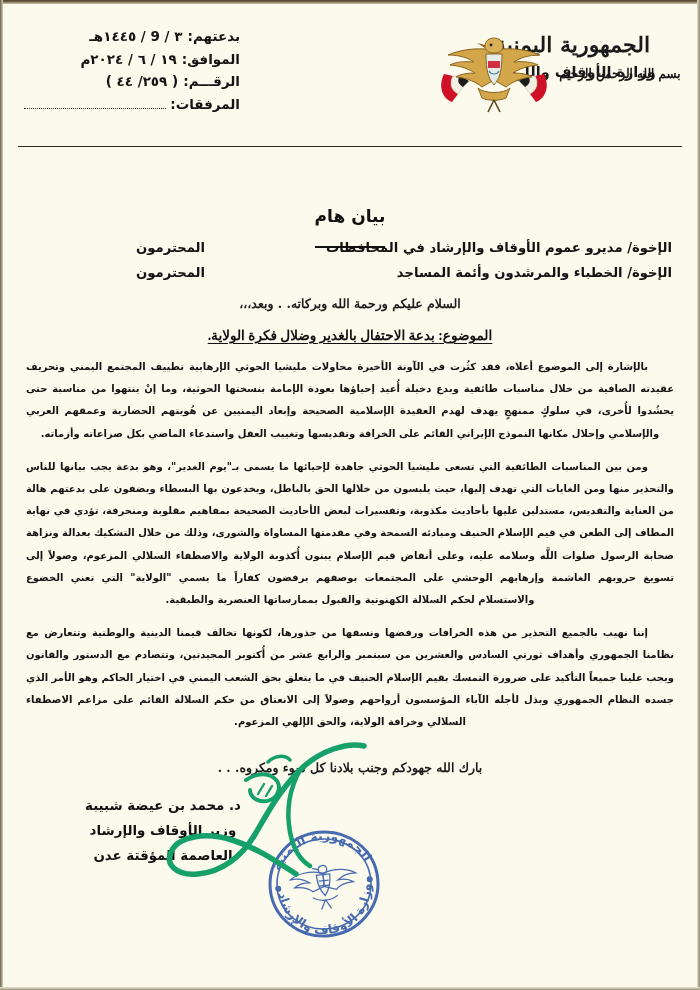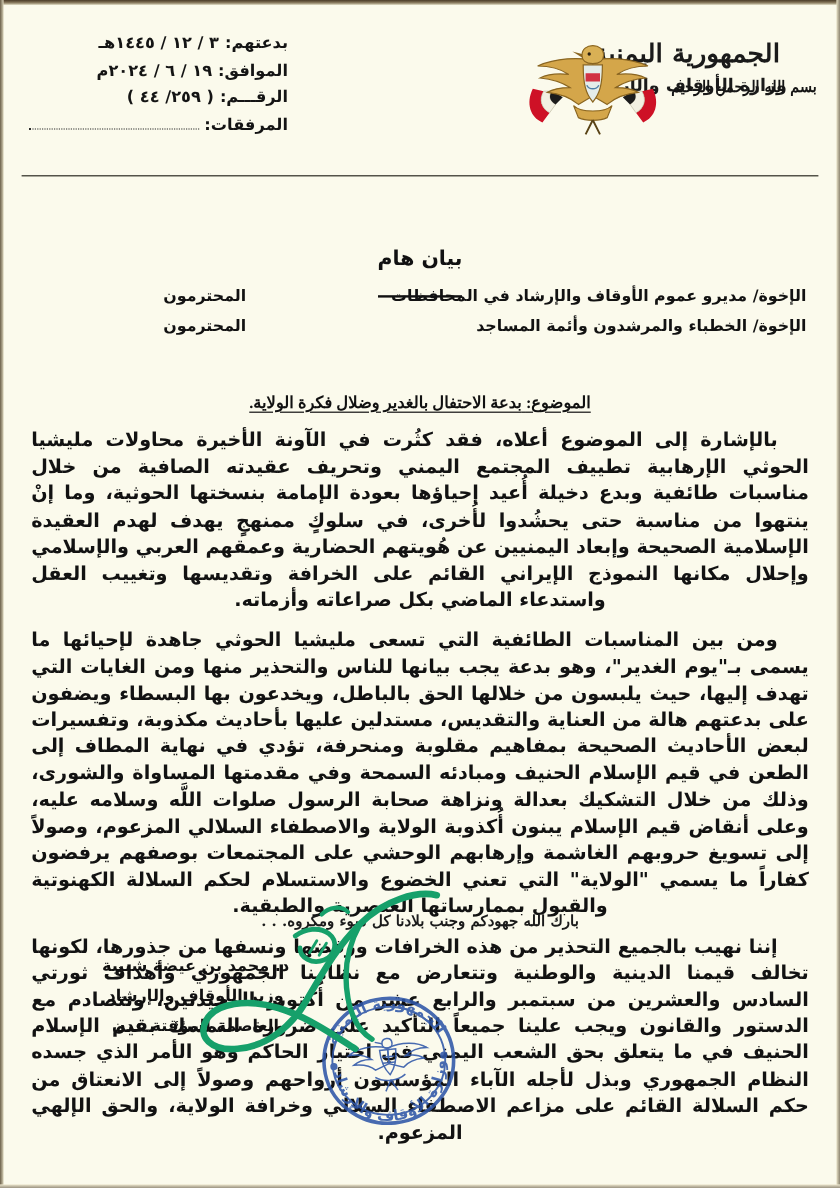--- a/index.html
+++ b/index.html
@@ -194,21 +194,21 @@
   }
   .subject u { text-decoration: underline; text-underline-offset: 3px; }
 
   
   .body-text {
     position: absolute;
     top: 356px;
     left: 26px;
     right: 26px;
     font-family: "DejaVu Sans", sans-serif;
-    font-size: 16px;
+    font-size: 10px;
     font-weight: 700;
     color: #121212;
     text-align: justify;
     text-align-last: center;
     line-height: 22.2px;
     letter-spacing: -0.35px;
   }
   .body-text p {
     margin: 0 0 11px 0;
     text-indent: 26px;
@@ -305,21 +305,21 @@
 
           <path d="M44 60 C50 66 70 66 76 60 L72 70 C66 73 54 73 48 70 Z" fill="#d4a64a" stroke="#8a6520" stroke-width="1"></path>
           <path d="M60 72 L54 84 M60 72 L66 84" stroke="#5a4417" stroke-width="1.6" fill="none"></path>
         </svg>
       </div>
     </div>
 
     <div class="hdr-left">
       <div class="meta-row">
         <span class="meta-label">بدعتهم:</span>
-        <span class="meta-value">٣ / ١٢ / ١٤٤٥هـ</span>
+        <span class="meta-value">٣ / 9 / ١٤٤٥هـ</span>
       </div>
       <div class="meta-row">
         <span class="meta-label">الموافق:</span>
         <span class="meta-value">١٩ / ٦ / ٢٠٢٤م</span>
       </div>
       <div class="meta-row">
         <span class="meta-label">الرقـــم:</span>
         <span class="meta-value">( ٢٥٩/ ٤٤ )</span>
       </div>
       <div class="meta-row">
@@ -341,20 +341,21 @@
       <span class="addr-spacer"></span>
       <span class="addr-resp">المحترمون</span>
     </div>
     <div class="addr-row">
       <span class="addr-to">الإخوة/ الخطباء والمرشدون وأئمة المساجد</span>
       <span class="addr-spacer"></span>
       <span class="addr-resp">المحترمون</span>
     </div>
   </div>
 
+  <div class="salutation">السلام عليكم ورحمة الله وبركاته. . وبعد،،،</div>
 
   <div class="subject">
     <u><span>الموضوع:</span>
     <span>بدعة الاحتفال بالغدير وضلال فكرة الولاية.</span></u>
   </div>
 
   <div class="body-text">
     <p>بالإشارة إلى الموضوع أعلاه، فقد كثُرت في الآونة الأخيرة محاولات مليشيا الحوثي الإرهابية تطييف المجتمع اليمني وتحريف عقيدته الصافية من خلال مناسبات طائفية وبدع دخيلة أُعيد إحياؤها بعودة الإمامة بنسختها الحوثية، وما إنْ ينتهوا من مناسبة حتى يحشُدوا لأُخرى، في سلوكٍ ممنهجٍ يهدف لهدم العقيدة الإسلامية الصحيحة وإبعاد اليمنيين عن هُويتهم الحضارية وعمقهم العربي والإسلامي وإحلال مكانها النموذج الإيراني القائم على الخرافة وتقديسها وتغييب العقل واستدعاء الماضي بكل صراعاته وأزماته.</p>
     <p>ومن بين المناسبات الطائفية التي تسعى مليشيا الحوثي جاهدة لإحيائها ما يسمى بـ"يوم الغدير"، وهو بدعة يجب بيانها للناس والتحذير منها ومن الغايات التي تهدف إليها، حيث يلبسون من خلالها الحق بالباطل، ويخدعون بها البسطاء ويضفون على بدعتهم هالة من العناية والتقديس، مستدلين عليها بأحاديث مكذوبة، وتفسيرات لبعض الأحاديث الصحيحة بمفاهيم مقلوبة ومنحرفة، تؤدي في نهاية المطاف إلى الطعن في قيم الإسلام الحنيف ومبادئه السمحة وفي مقدمتها المساواة والشورى، وذلك من خلال التشكيك بعدالة ونزاهة صحابة الرسول صلوات اللَّه وسلامه عليه، وعلى أنقاض قيم الإسلام يبنون أُكذوبة الولاية والاصطفاء السلالي المزعوم، وصولاً إلى تسويغ حروبهم الغاشمة وإرهابهم الوحشي على المجتمعات بوصفهم يرفضون كفاراً ما يسمي "الولاية" التي تعني الخضوع والاستسلام لحكم السلالة الكهنوتية والقبول بممارساتها العنصرية والطبقية.</p>
     <p class="last">إننا نهيب بالجميع التحذير من هذه الخرافات ورفضها ونسفها من جذورها، لكونها تخالف قيمنا الدينية والوطنية وتتعارض مع نظامنا الجمهوري وأهداف ثورتي السادس والعشرين من سبتمبر والرابع عشر من أُكتوبر المجيدتين، وتتصادم مع الدستور والقانون ويجب علينا جميعاً التأكيد على ضرورة التمسك بقيم الإسلام الحنيف في ما يتعلق بحق الشعب اليمني في اختيار الحاكم وهو الأمر الذي جسده النظام الجمهوري وبذل لأجله الآباء المؤسسون أرواحهم وصولاً إلى الانعتاق من حكم السلالة القائم على مزاعم الاصطفاء السلالي وخرافة الولاية، والحق الإلهي المزعوم.</p>

